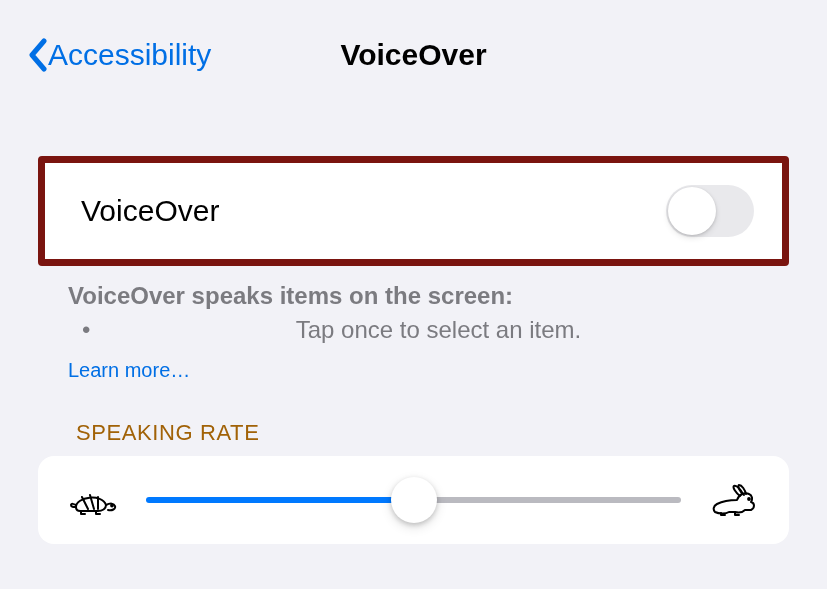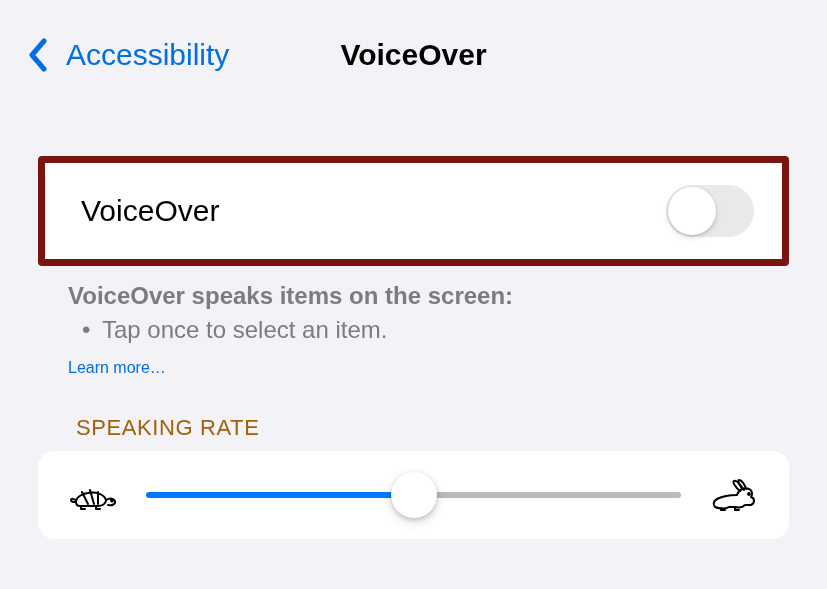--- a/index.html
+++ b/index.html
@@ -13,21 +13,21 @@
   .nav-bar {
     display: flex;
     align-items: center;
     padding: 30px 28px 0 28px;
     position: relative;
     height: 80px;
   }
   .back-btn {
     display: flex;
     align-items: center;
-    gap: 18px;
+    gap: 0;
     color: #006fe5;
     font-size: 30px;
     font-weight: 400;
     cursor: pointer;
   }
   .back-chevron svg { display: block; }
   .title {
     position: absolute;
     left: 50%;
     transform: translateX(-50%);
@@ -65,30 +65,30 @@
     box-shadow: 0 1px 3px rgba(0,0,0,0.15), 0 3px 6px rgba(0,0,0,0.1);
   }
   .description {
     padding: 14px 14px 0 30px;
     color: #7b7b80;
     font-size: 24px;
     line-height: 1.35;
   }
   .desc-heading { font-weight: 700; margin-bottom: 2px; }
   .bullet-list { list-style: none; padding-left: 10px; }
-  .bullet-list li { position: relative; padding-left: 24px; }
+  .bullet-list li { position: relative; padding-left: 24px; text-align: center; }
   .bullet-list li::before {
     content: "•";
     position: absolute;
     left: 4px;
     top: 0;
   }
   .learn-more {
     color: #006fe5;
-    font-size: 16px;
+    font-size: 20px;
     padding: 12px 0 0 30px;
     display: inline-block;
     cursor: pointer;
   }
   .section-header {
     color: #a16207;
     font-size: 22px;
     letter-spacing: 0.6px;
     padding: 38px 0 10px 38px;
   }

